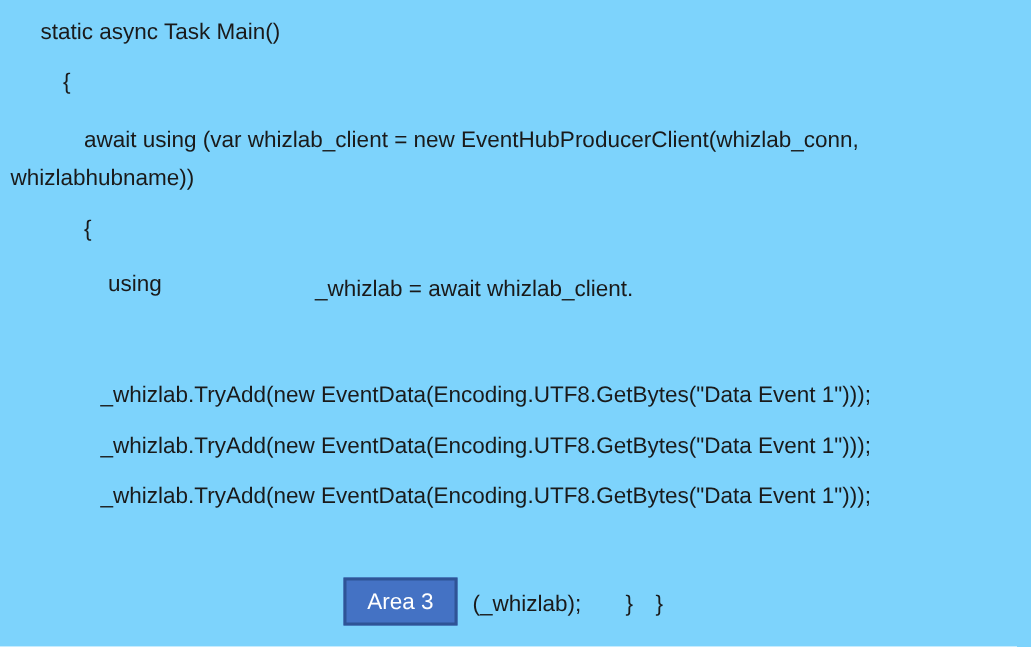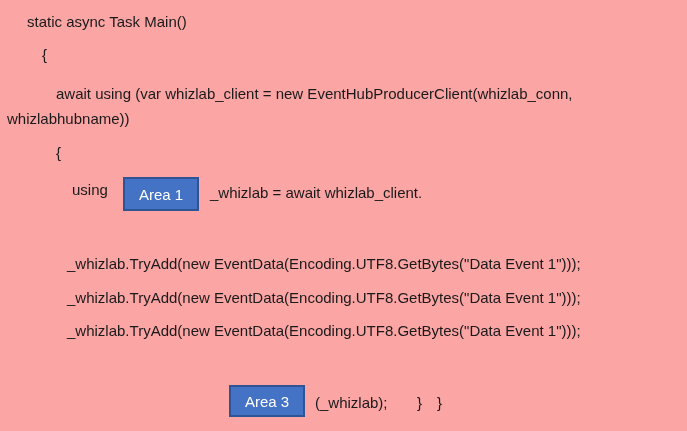--- a/index.html
+++ b/index.html
@@ -1,20 +1,20 @@
 <!DOCTYPE html>
 <html><head>
 <meta charset="utf-8">
 <style>
   html, body { margin: 0; padding: 0; background: #ffffff; }
   .canvas {
     position: relative;
     width: 687px;
     height: 431px;
-    background: #fca5a5;
+    background: #7dd3fc;
     font-family: "Liberation Sans", sans-serif;
     color: #1a1a1a;
     overflow: hidden;
   }
   .t {
     position: absolute;
     font-size: 15px;
     line-height: 20px;
     white-space: pre;
     color: #1a1a1a;
@@ -45,21 +45,20 @@
   <div class="t" style="left:42px; top:45px">{</div>
 
   <div class="t" style="left:7px; top:109px">whizlabhubname))</div>
 
   <div class="t" style="left:56px; top:84px">await using (var whizlab_client = new EventHubProducerClient(whizlab_conn,</div>
 
   <div class="t" style="left:56px; top:143px">{</div>
 
   <div class="t" style="left:72px; top:180px">using</div>
 
-  <div class="area-box" style="left:123px; top:177px">Area 1</div>
 
   <div class="t" style="left:210px; top:183px">_whizlab = await whizlab_client.</div>
 
 
   <div class="t" style="left:67px; top:254px">_whizlab.TryAdd(new EventData(Encoding.UTF8.GetBytes("Data Event 1")));</div>
 
   <div class="t" style="left:67px; top:288px">_whizlab.TryAdd(new EventData(Encoding.UTF8.GetBytes("Data Event 1")));</div>
 
   <div class="t" style="left:67px; top:321px">_whizlab.TryAdd(new EventData(Encoding.UTF8.GetBytes("Data Event 1")));</div>
 

